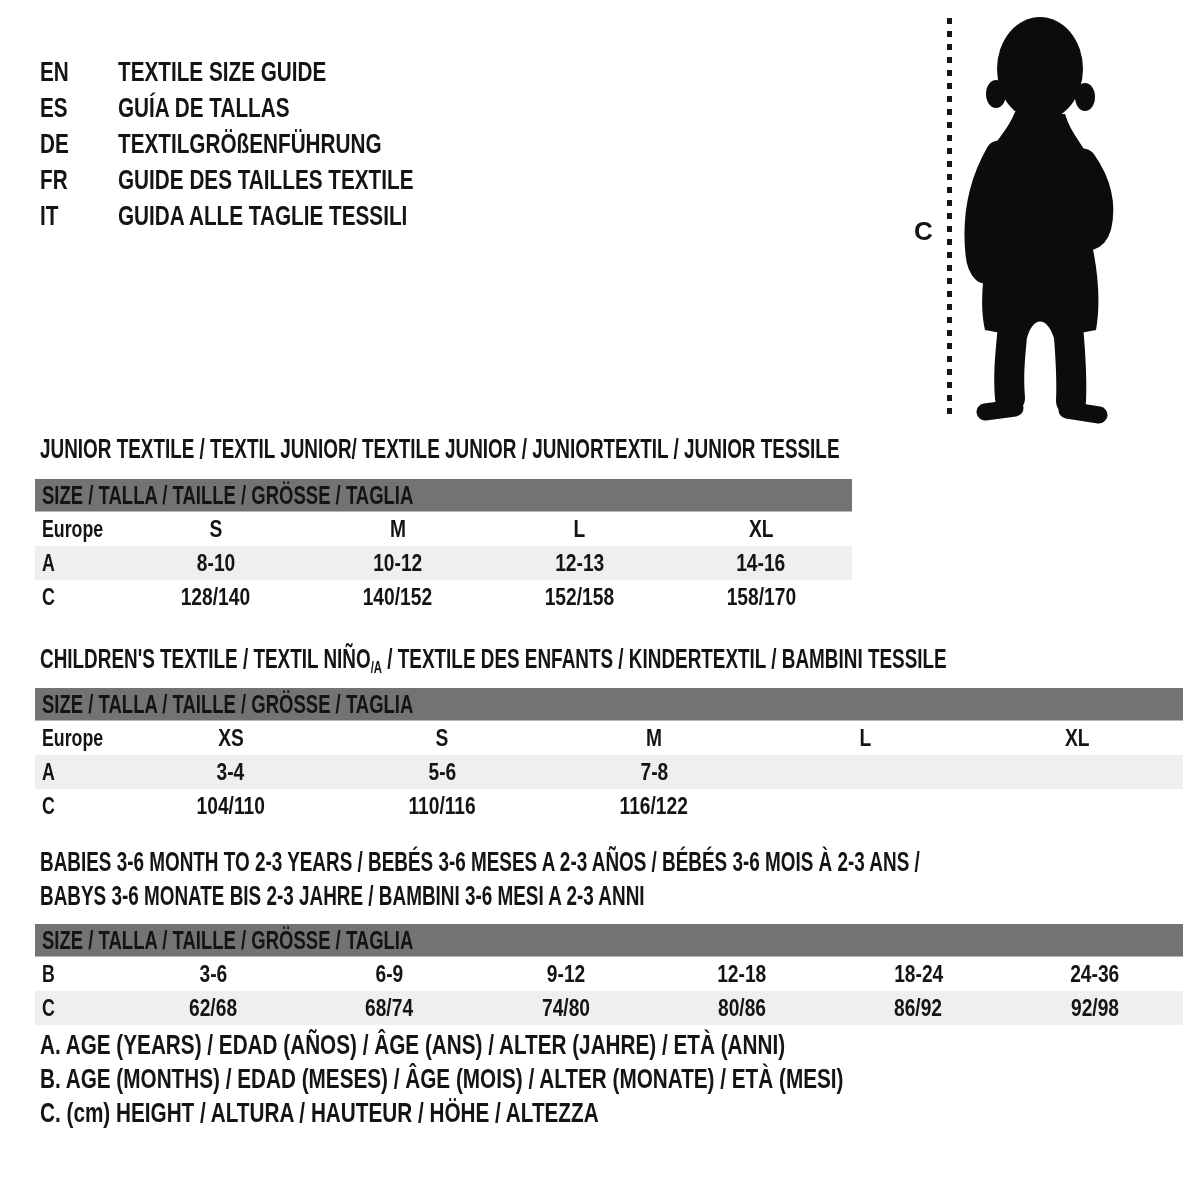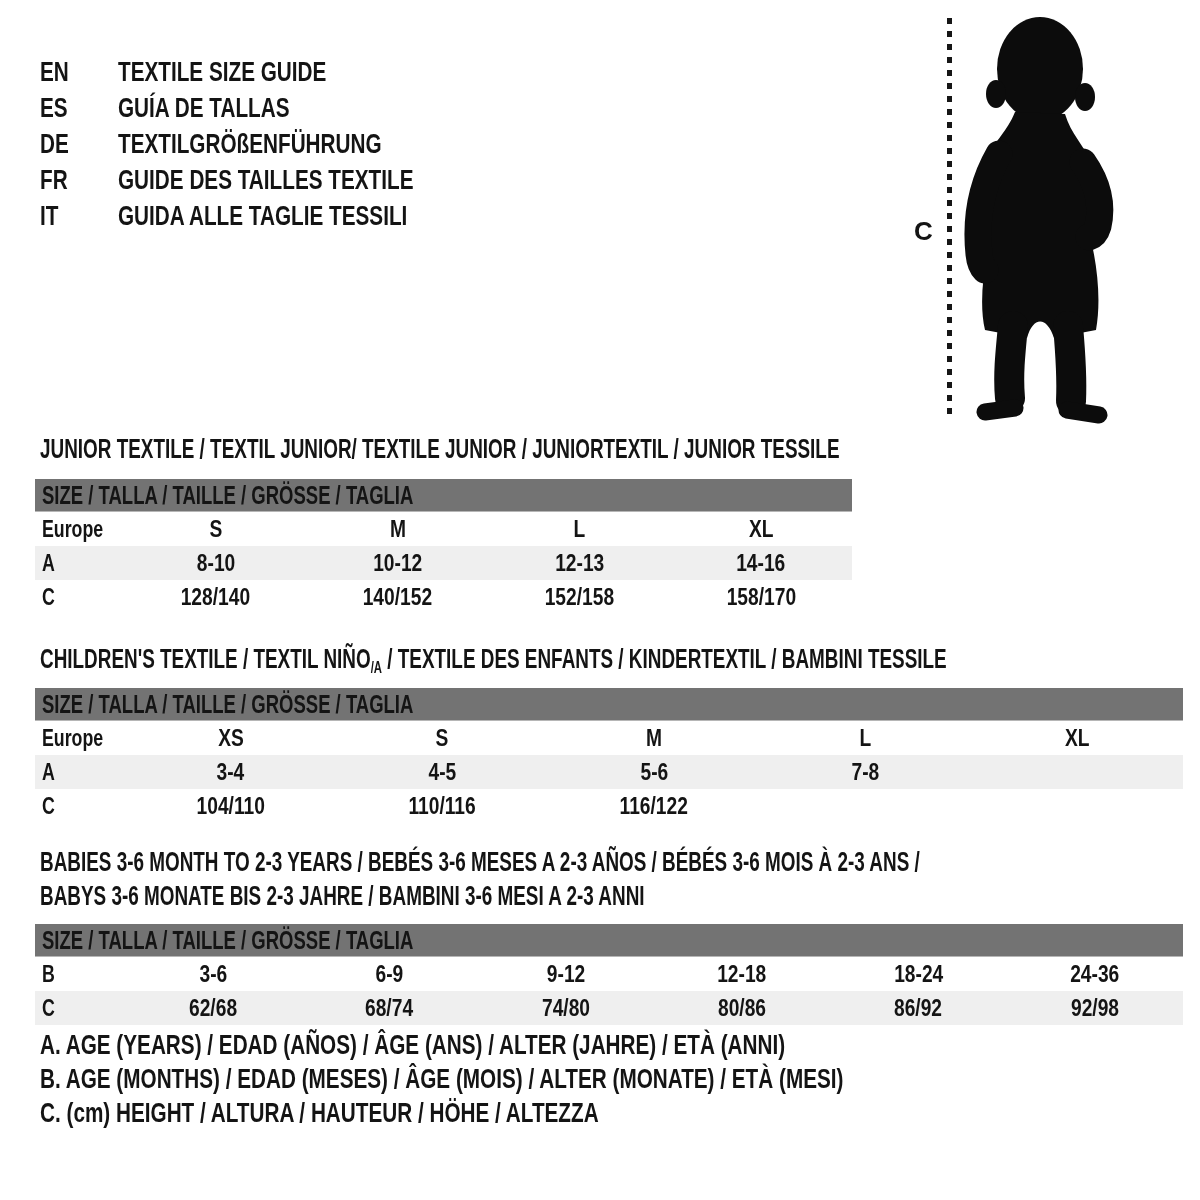--- a/index.html
+++ b/index.html
@@ -142,21 +142,20 @@
     <span class="cell label"><span class="cond">Europe</span></span>
     <span class="cell"><span class="cond-c">XS</span></span>
     <span class="cell"><span class="cond-c">S</span></span>
     <span class="cell"><span class="cond-c">M</span></span>
     <span class="cell"><span class="cond-c">L</span></span>
     <span class="cell"><span class="cond-c">XL</span></span>
   </div>
   <div class="row r-gray">
     <span class="cell label"><span class="cond">A</span></span>
     <span class="cell"><span class="cond-c">3-4</span></span>
-    <span class="cell"><span class="cond-c">4-5</span></span>
     <span class="cell"><span class="cond-c">5-6</span></span>
     <span class="cell"><span class="cond-c">7-8</span></span>
   </div>
   <div class="row">
     <span class="cell label"><span class="cond">C</span></span>
     <span class="cell"><span class="cond-c">104/110</span></span>
     <span class="cell"><span class="cond-c">110/116</span></span>
     <span class="cell"><span class="cond-c">116/122</span></span>
   </div>
 </div>

